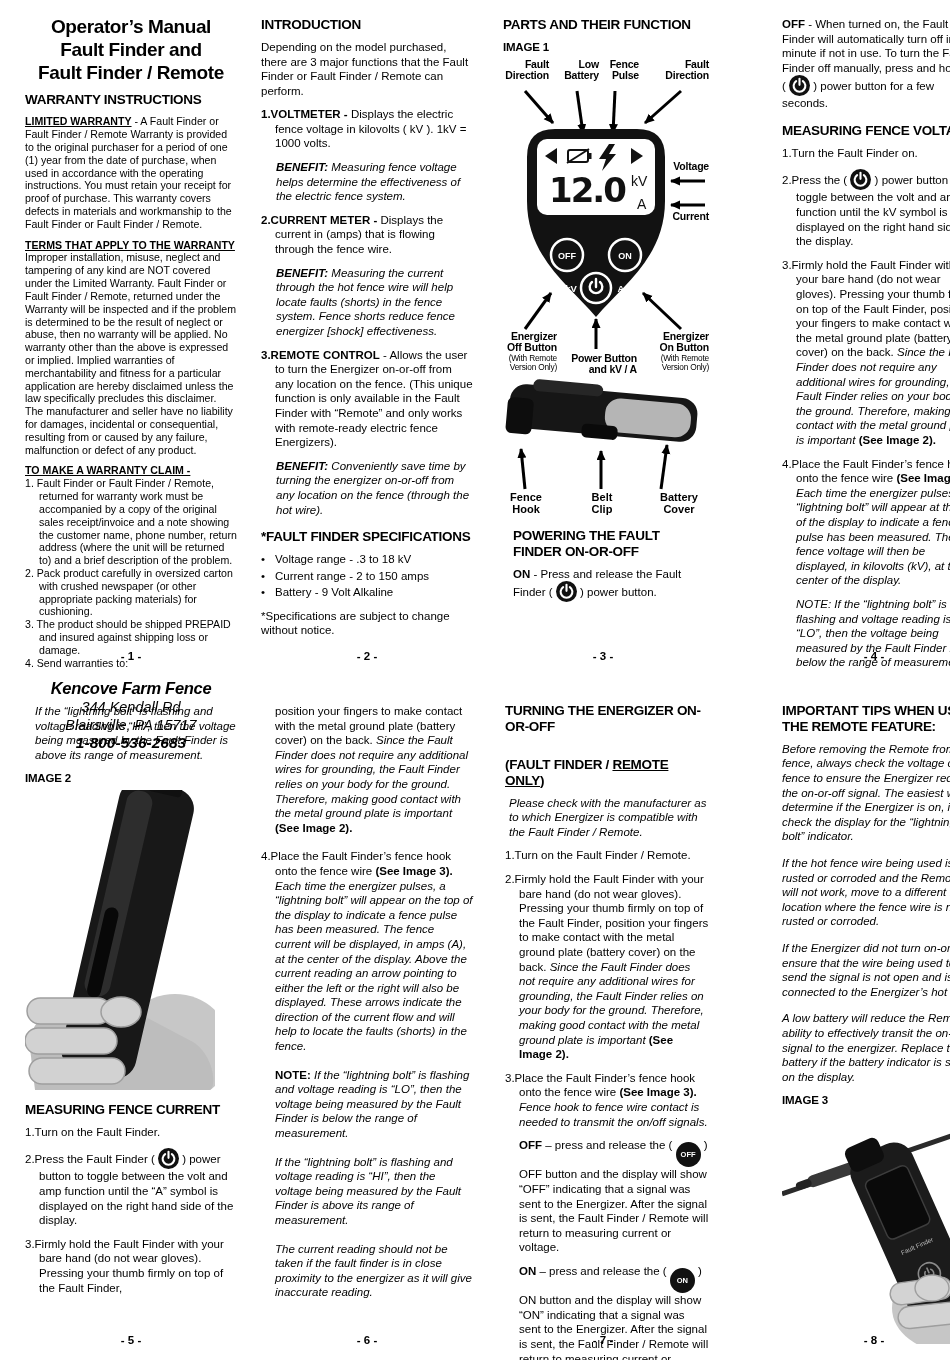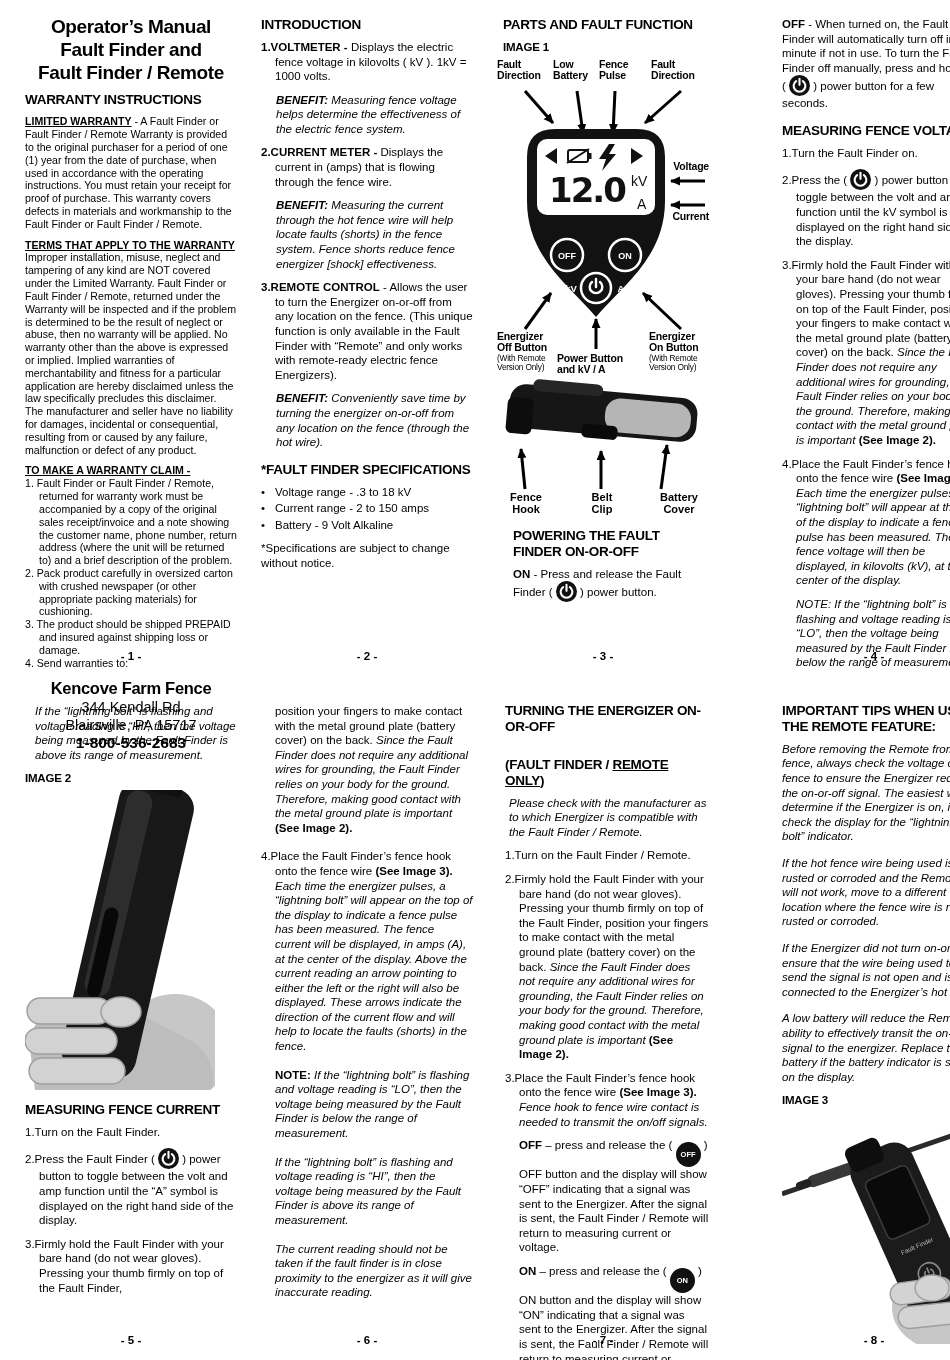--- a/index.html
+++ b/index.html
@@ -19,34 +19,34 @@
 .h.first{margin-top:3px;}
 .p{margin:0 0 9px;}
 #col1 .p{margin-bottom:8px;}
 .it{font-style:italic;}
 .bd{font-weight:bold;}
 .ul{text-decoration:underline;}
 .item{padding-left:14px;text-indent:-14px;margin:0 0 9px;}
 .benefit{margin:0 0 9px 15px;font-style:italic;}
 .mleft{margin-left:14px;}
 .title{font-size:19px;font-weight:bold;text-align:center;line-height:1.2;margin:2px 0 8px;letter-spacing:-0.4px;}
-.addr{text-align:center;margin-top:10px;}
+.addr{text-align:center;margin-top:10px;font-style:italic;}
 .addr .co{font-size:16.5px;font-weight:bold;letter-spacing:-0.3px;}
 .addr .ln{font-size:14.5px;}
 .addr .ph{font-size:15.5px;font-weight:bold;}
 .imglabel{font-weight:bold;font-size:11.5px;margin:4px 0 4px;letter-spacing:-0.2px;}
 .pwr{display:inline-block;width:21px;height:21px;vertical-align:-6px;}
 .pwr svg{display:block;}
 .chip{display:inline-flex;width:25px;height:25px;border-radius:50%;background:#111;color:#fff;font-weight:bold;font-size:7.5px;align-items:center;justify-content:center;vertical-align:-8px;letter-spacing:0;}
 .bullet{display:flex;margin:0 0 2px;}
 .bullet .dot{width:14px;flex:none;}
 
 .diagram{position:relative;width:212px;height:318px;margin-top:2px;}
 .diagram svg.base{position:absolute;left:0;top:0;}
-.lab{position:absolute;font-weight:bold;font-size:10.5px;line-height:1.1;text-align:left;letter-spacing:-0.2px;}
+.lab{position:absolute;font-weight:bold;font-size:10.5px;line-height:1.1;text-align:right;letter-spacing:-0.2px;}
 .lab .sm{font-weight:normal;font-size:8.3px;line-height:1.15;}
 
 .sidephoto{position:relative;width:212px;height:118px;}
 .photolabels{display:flex;justify-content:space-between;margin-top:-4px;}
 .pl{font-weight:bold;font-size:11px;line-height:1.15;text-align:center;}
 
 .photo{display:block;}
 </style>
 </head>
 <body>
@@ -71,20 +71,21 @@
       <div class="co">Kencove Farm Fence</div>
       <div class="ln">344 Kendall Rd</div>
       <div class="ln">Blairsville, PA  15717</div>
       <div class="ph">1-800-536-2683</div>
     </div>
     <div class="pageno">- 1 -</div>
   </div>
 
   <div id="col2" class="col cx2">
     <div class="h first">INTRODUCTION</div>
+    <div class="p">Depending on the model purchased, there are 3 major functions that the Fault Finder or Fault Finder / Remote can perform.</div>
     <div class="item"><span class="bd">1.</span><span class="bd">VOLTMETER - </span><span>Displays the electric fence voltage in kilovolts ( kV ). 1kV = 1000 volts.</span></div>
     <div class="benefit"><span class="bd">BENEFIT:</span><span> Measuring fence voltage helps determine the effectiveness of the electric fence system.</span></div>
     <div class="item"><span class="bd">2.</span><span class="bd">CURRENT METER - </span><span>Displays the current in (amps) that is flowing through the fence wire.</span></div>
     <div class="benefit"><span class="bd">BENEFIT:</span><span> Measuring the current through the hot fence wire will help locate faults (shorts) in the fence system. Fence shorts reduce fence energizer [shock] effectiveness.</span></div>
     <div class="item"><span class="bd">3.</span><span class="bd">REMOTE CONTROL</span><span> - Allows the user to turn the Energizer on-or-off from any location on the fence. (This unique function is only available in the Fault Finder with “Remote” and only works with remote-ready electric fence Energizers).</span></div>
     <div class="benefit"><span class="bd">BENEFIT:</span><span> Conveniently save time by turning the energizer on-or-off from any location on the fence (through the hot wire).</span></div>
     <div class="h">*FAULT FINDER SPECIFICATIONS</div>
     <div class="bullet">
         <span class="dot">•</span>
         <span>Voltage range - .3 to 18 kV</span>
@@ -95,21 +96,21 @@
       </div>
     <div class="bullet">
         <span class="dot">•</span>
         <span>Battery - 9 Volt Alkaline</span>
       </div>
     <div class="p" style="margin-top:9px">*Specifications are subject to change without notice.</div>
     <div class="pageno">- 2 -</div>
   </div>
 
   <div id="col3" class="col cx3">
-    <div class="h first" style="padding-left:6px">PARTS AND FAULT FUNCTION</div>
+    <div class="h first" style="padding-left:6px">PARTS AND THEIR FUNCTION</div>
     <div class="imglabel" style="padding-left:6px">IMAGE 1</div>
 
     <div class="diagram">
       <svg class="base" width="212" height="318" viewBox="0 0 212 318">
         <defs>
           <marker id="ah" markerUnits="userSpaceOnUse" markerWidth="11" markerHeight="10" refX="9" refY="4.5" orient="auto">
               <path d="M0,0 L10,4.5 L0,9 Z" fill="#000"></path>
             </marker>
         </defs>
 

